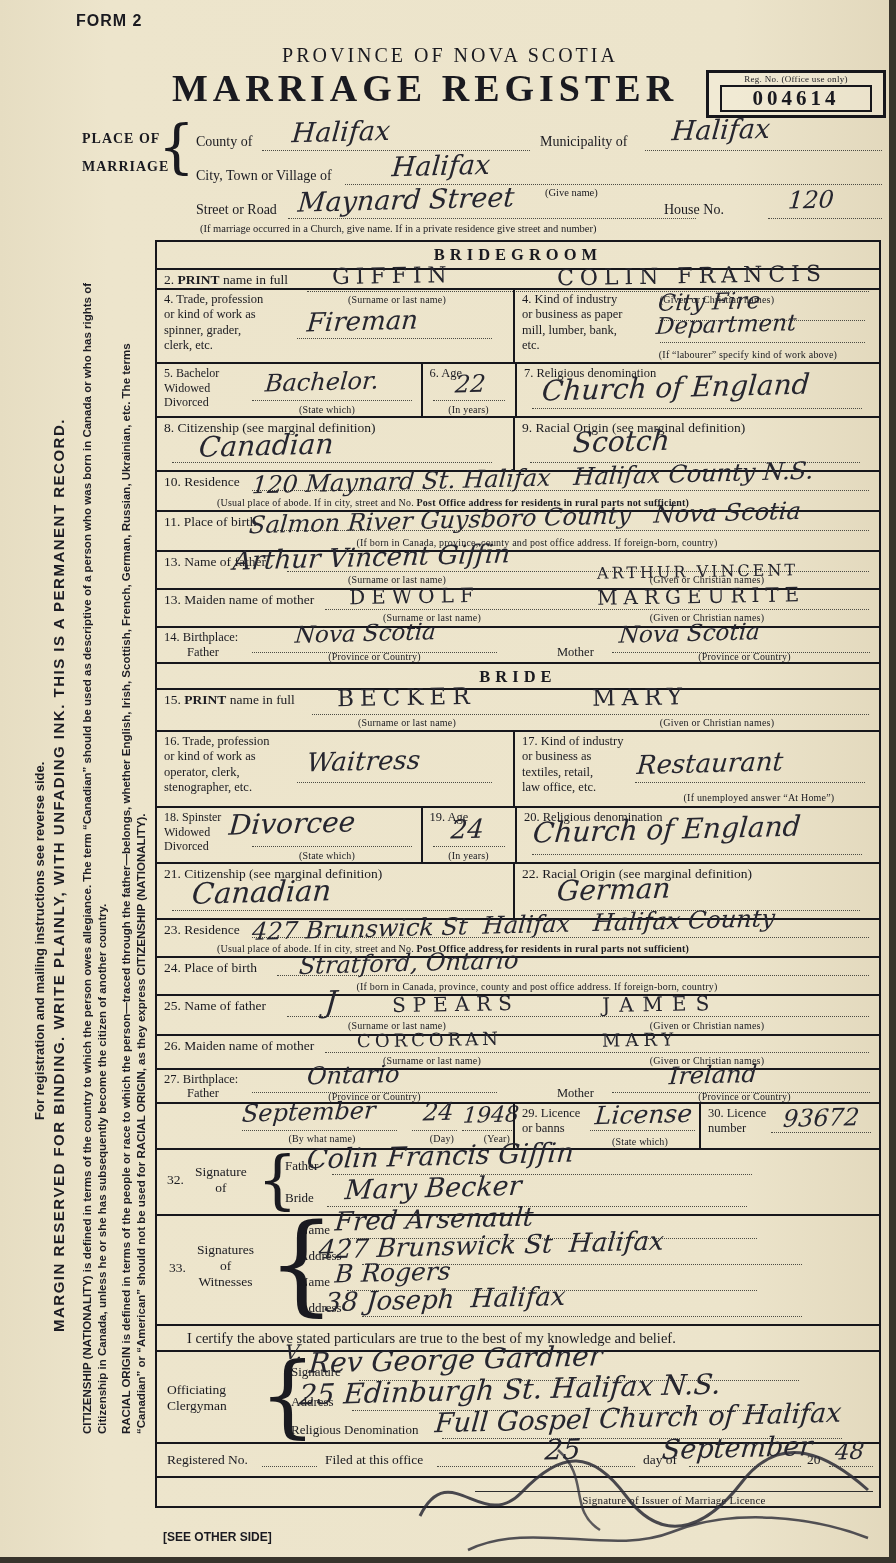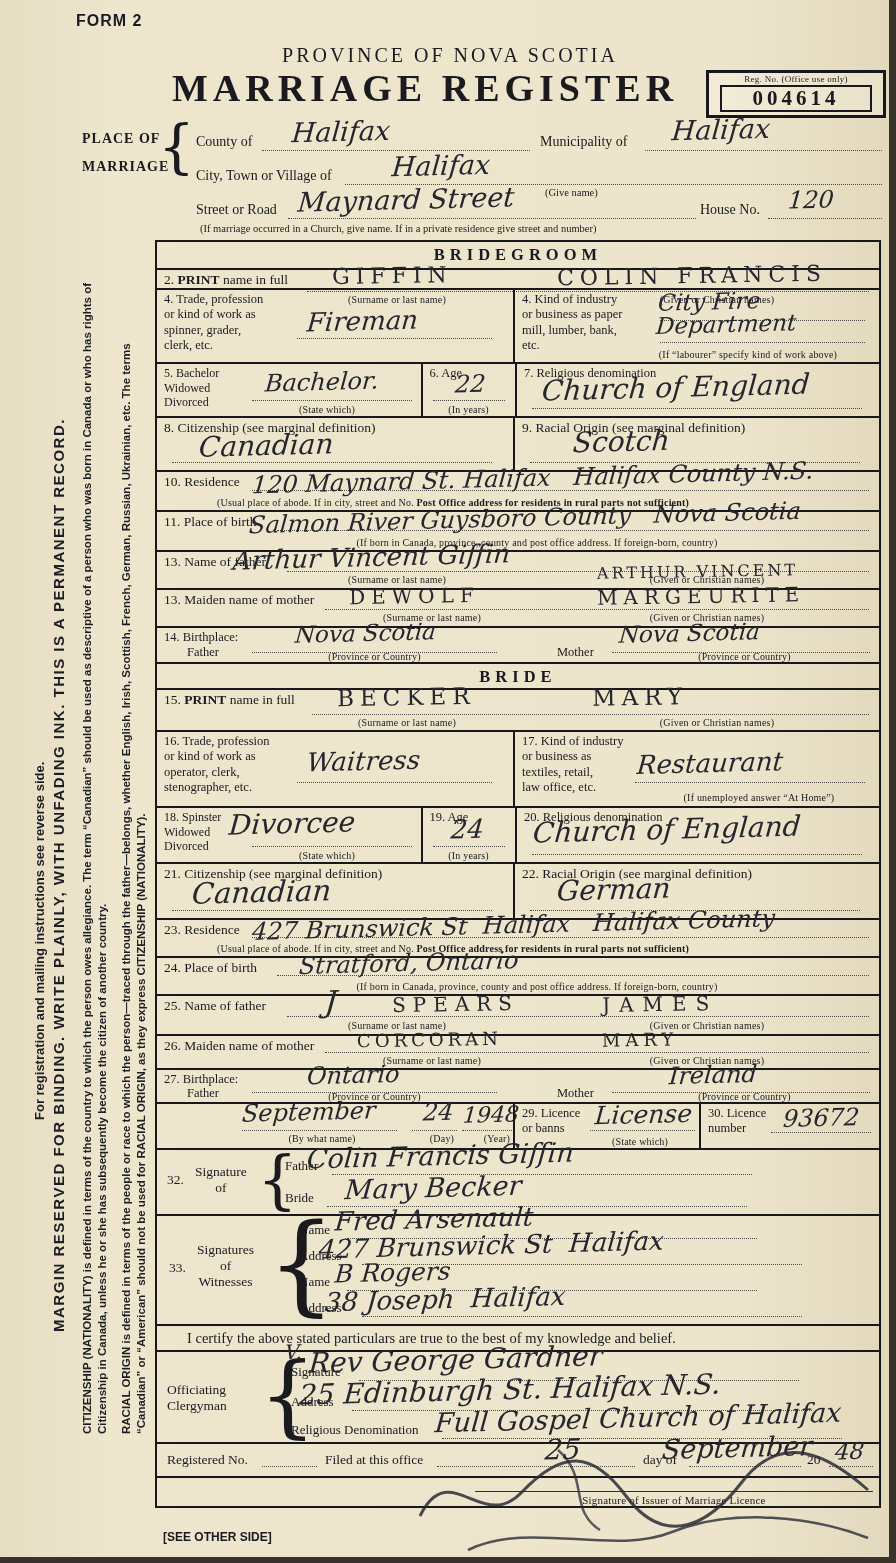--- a/index.html
+++ b/index.html
@@ -92,21 +92,21 @@
   <div class="abs plab" style="left:540px;top:134px">Municipality of</div>
   <div class="dots" style="left:645px;width:237px;top:150px"></div>
   <span class="hw" style="left:672px;top:116px;font-size:27px">Halifax</span>
   <div class="abs plab" style="left:196px;top:168px">City, Town or Village of</div>
   <div class="dots" style="left:345px;width:537px;top:184px"></div>
   <span class="hw" style="left:392px;top:152px;font-size:27px">Halifax</span>
   <div class="abs note" style="left:545px;top:187px">(Give name)</div>
   <div class="abs plab" style="left:196px;top:202px">Street or Road</div>
   <div class="dots" style="left:288px;width:408px;top:218px"></div>
   <span class="hw" style="left:298px;top:186px;font-size:27px">Maynard Street</span>
-  <div class="abs plab" style="left:700px;top:202px">House No.</div>
+  <div class="abs plab" style="left:664px;top:202px">House No.</div>
   <div class="dots" style="left:768px;width:114px;top:218px"></div>
   <span class="hw" style="left:788px;top:188px;font-size:24px">120</span>
   <div class="abs note" style="left:200px;top:223px;width:600px;">(If marriage occurred in a Church, give name.  If in a private residence give street and number)</div>
 
   <div class="table">
 
     <div class="row sect">BRIDEGROOM</div>
 
     <div class="row" style="height:20px">
       <div class="fl"><span>2.</span> <b>PRINT</b> <span>name in full</span></div>

